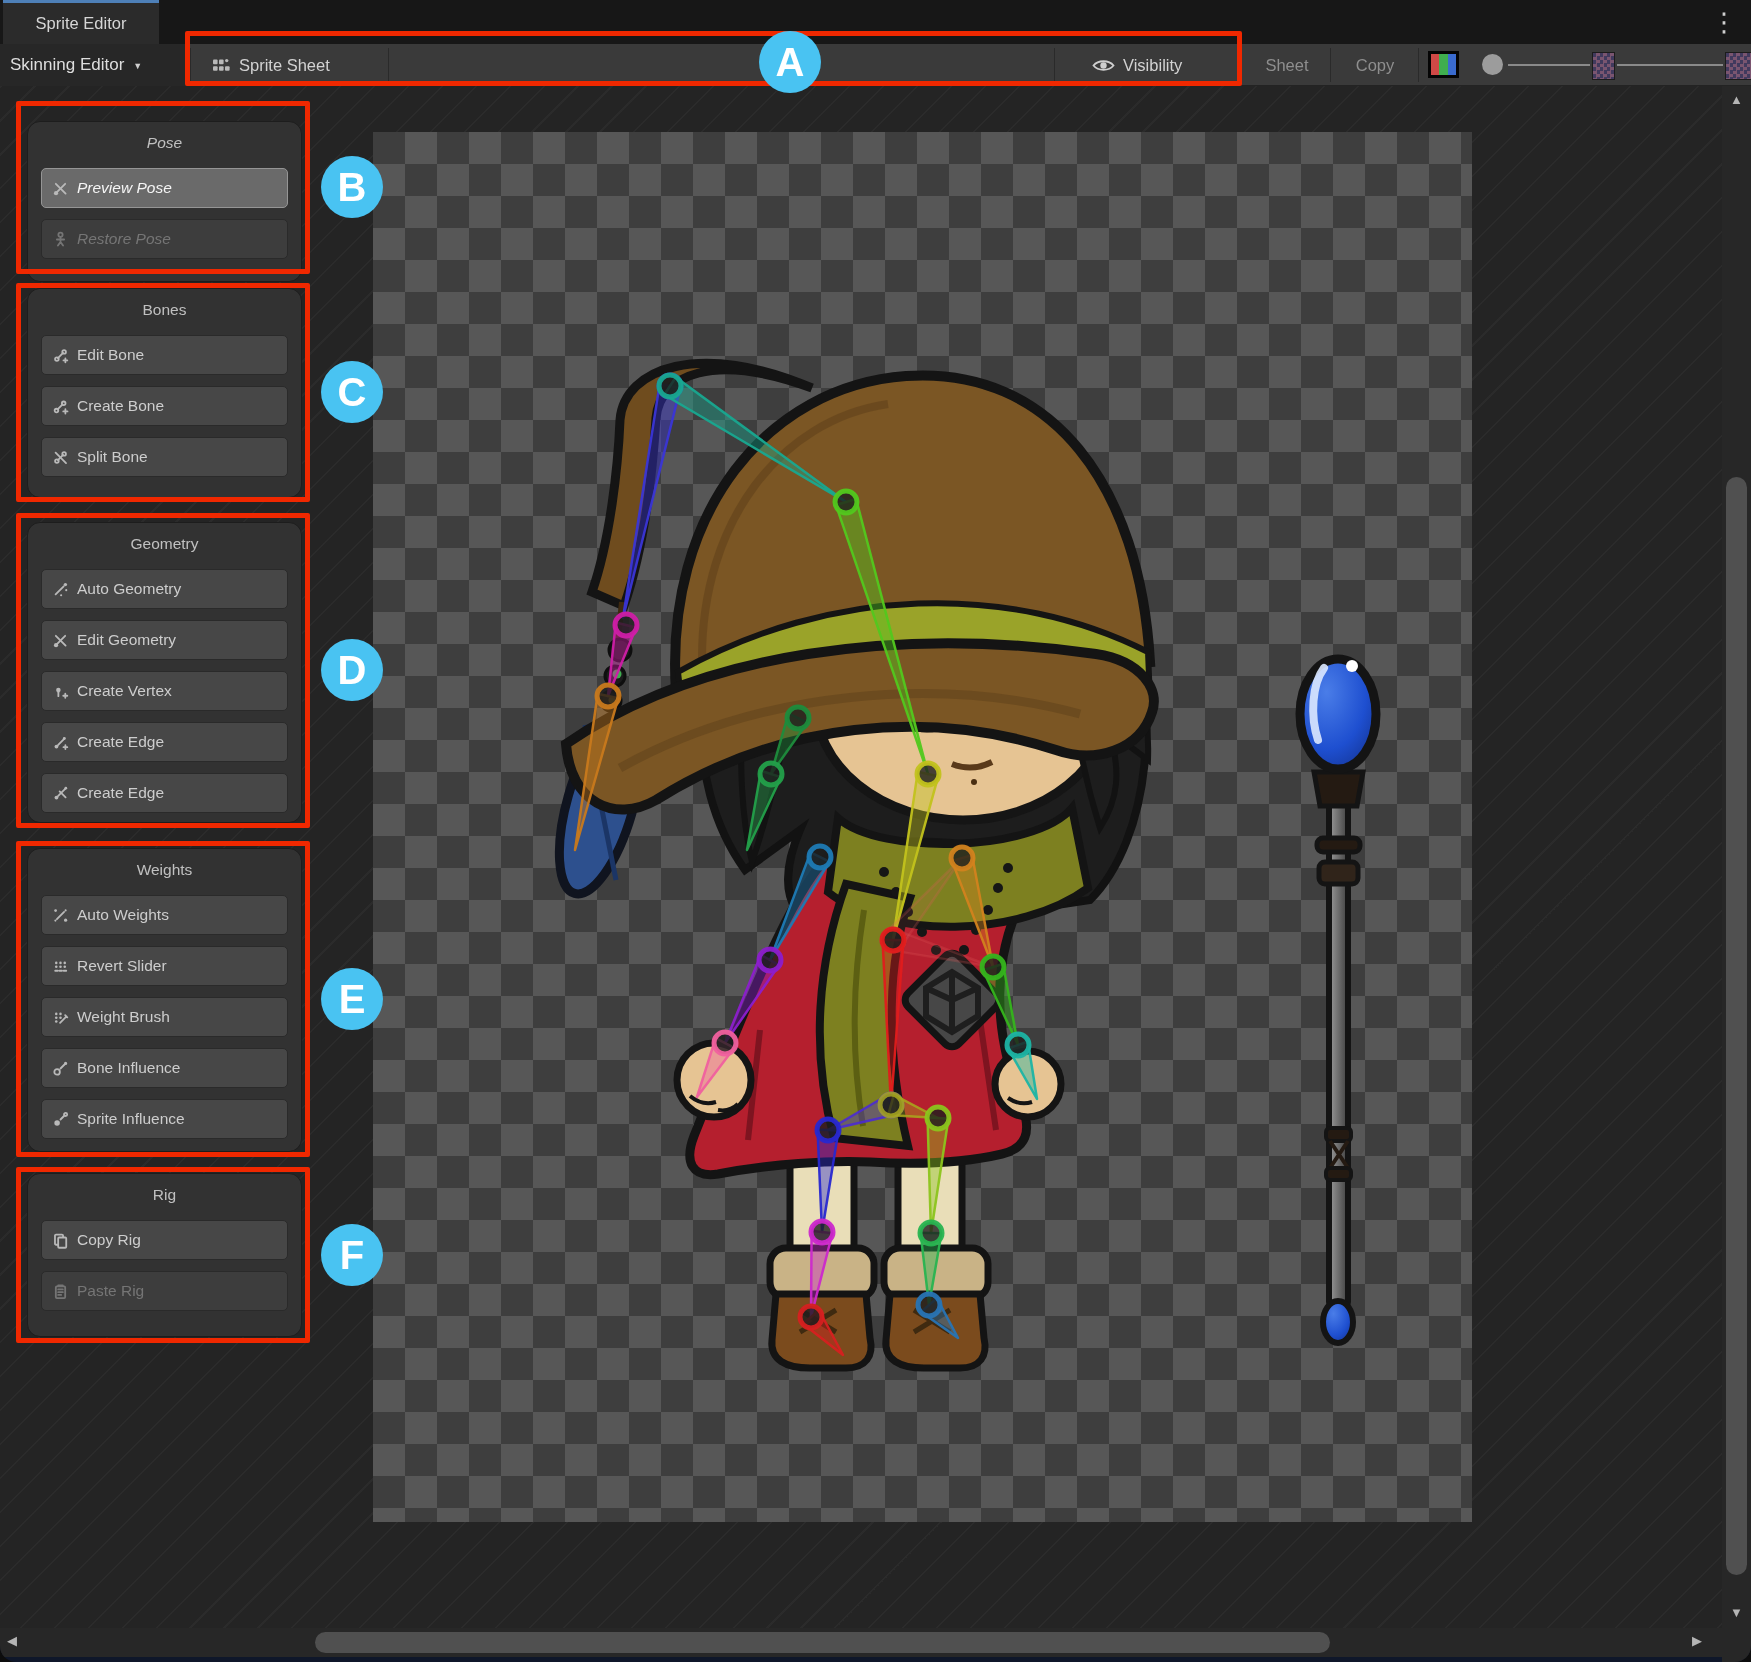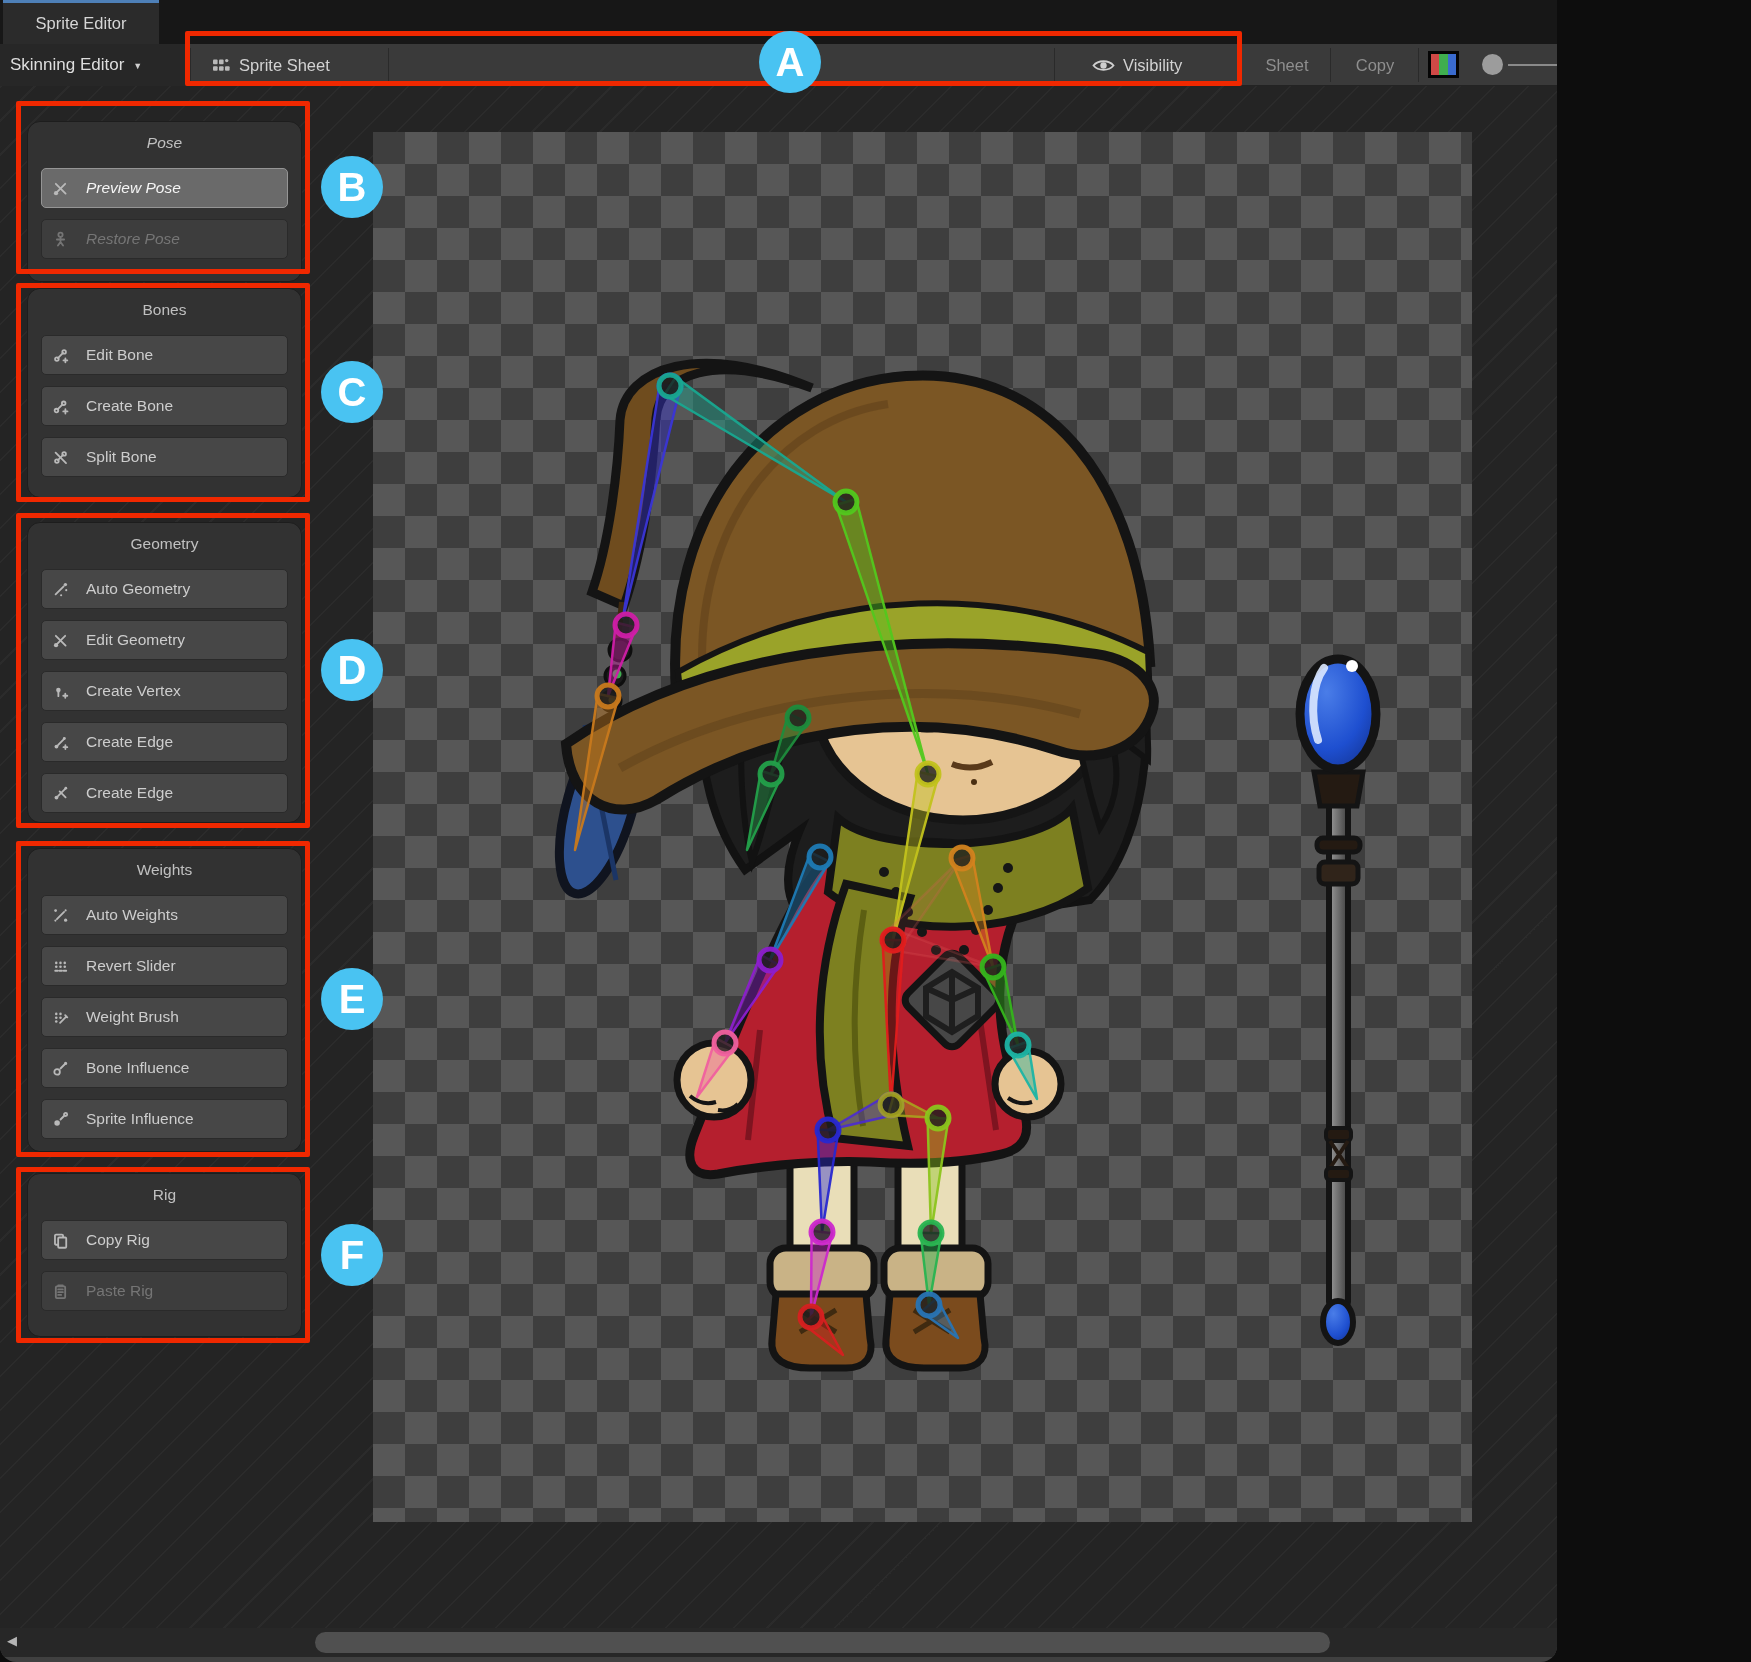--- a/index.html
+++ b/index.html
@@ -1,16 +1,16 @@
 <!DOCTYPE html>
 <html style="--ann-red: #f02800; --ann-blue: #49c3f2;"><head>
 <meta charset="utf-8">
 <style>
   html,body{margin:0;padding:0;background:#0d0d0d;font-family:"Liberation Sans",sans-serif;}
-  #window{position:relative;width:1557px;height:1662px;background:#404040;overflow:hidden;border-radius:0 0 16px 16px;}
+  #window{position:relative;width:1751px;height:1662px;background:#0f172a;overflow:hidden;border-radius:0 0 16px 16px;}
   .abs{position:absolute;}
   
   #tabrow{left:0;top:0;width:1751px;height:44px;background:#171717;}
   #sprite-editor-tab{left:3px;top:0;width:156px;height:44px;background:#2b2b2b;border-top:3px solid #4e80b8;
     box-sizing:border-box;display:flex;align-items:center;justify-content:center;color:#d6d6d6;font-size:16.5px;}
   #kebab{right:12px;top:2px;width:30px;height:40px;color:#cfcfcf;font-size:26px;text-align:center;line-height:40px;}
   
   #toolrow{left:0;top:44px;width:1751px;height:42px;background:#3a3a3a;border-bottom:1px solid #232323;box-sizing:border-box;}
   #mode-dropdown{left:0;top:44px;width:188px;height:42px;background:#272727;color:#dedede;font-size:17px;
     display:flex;align-items:center;gap:9px;padding-left:10px;box-sizing:border-box;}
@@ -36,21 +36,21 @@
   
   .panel{position:absolute;left:27px;width:275px;background:#323232;border:1px solid #1d1d1d;border-radius:13px;
     box-sizing:border-box;padding:10px 13px;}
   #panel-pose{top:121px;height:161px;font-style:italic;}
   #panel-bones{top:288px;height:210px;}
   #panel-geometry{top:522px;height:301px;}
   #panel-weights{top:848px;height:304px;}
   #panel-rig{top:1173px;height:164px;}
   .panel-title{text-align:center;color:#c0c0c0;font-size:15.5px;margin:2px 0 16px;}
   .pbtn{height:40px;margin-bottom:11px;background:#474747;border:1px solid #2a2a2a;border-radius:5px;
-    display:flex;align-items:center;gap:17px;padding:0 10px;color:#cdcdcd;font-size:15.5px;box-sizing:border-box;}
+    display:flex;align-items:center;gap:8px;padding:0 10px;color:#cdcdcd;font-size:15.5px;box-sizing:border-box;}
   .pbtn.active{background:#6a6a6a;border-color:#959595;color:#f5f5f5;}
   .pbtn.disabled{background:#3d3d3d;color:#757575;}
   .pbtn.disabled svg{opacity:.45;}
   .pbtn .bicon{display:flex;width:17px;height:17px;}
   
   .ann-box{position:absolute;border:5px solid var(--ann-red,#f02800);box-sizing:border-box;border-radius:2px;}
   .ann-badge{position:absolute;width:62px;height:62px;border-radius:50%;background:var(--ann-blue,#49c3f2);
     display:flex;align-items:center;justify-content:center;color:#fff;font-size:40px;font-weight:bold;}
   
   #vscroll{left:1722px;top:86px;width:29px;height:1542px;background:#272727;}

